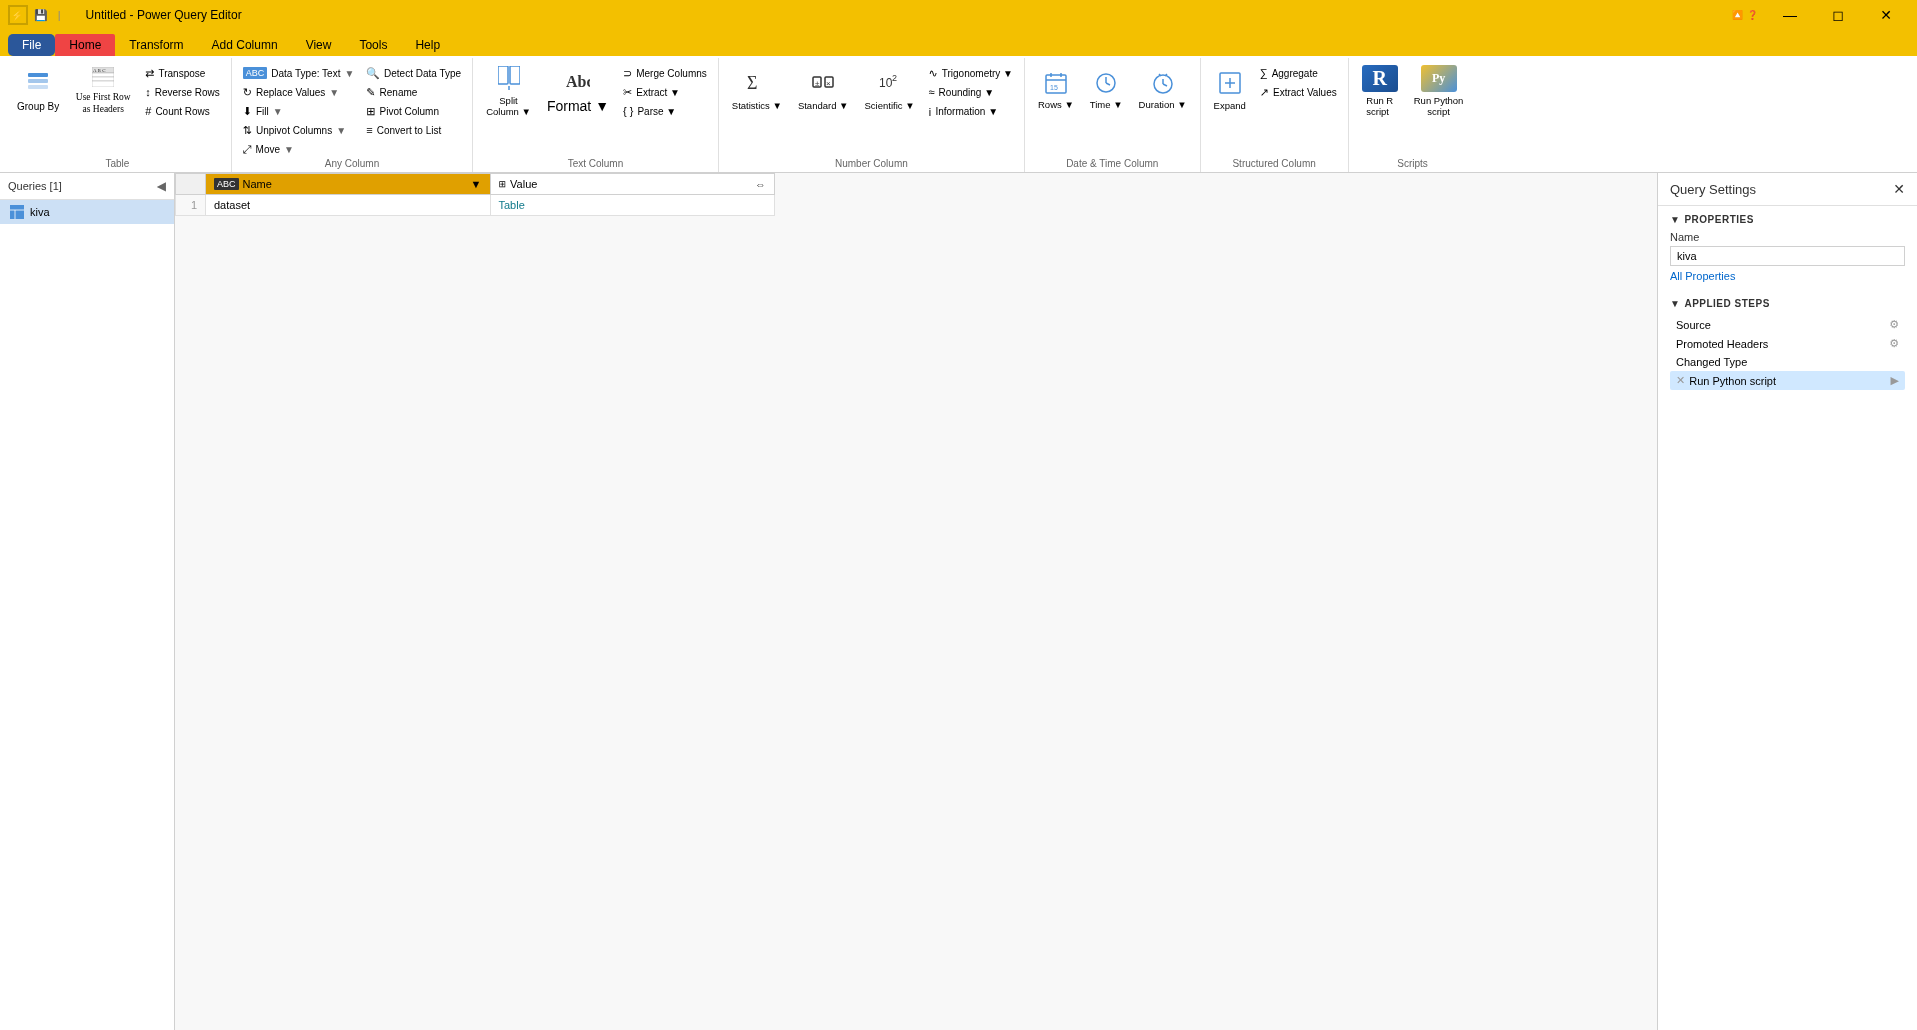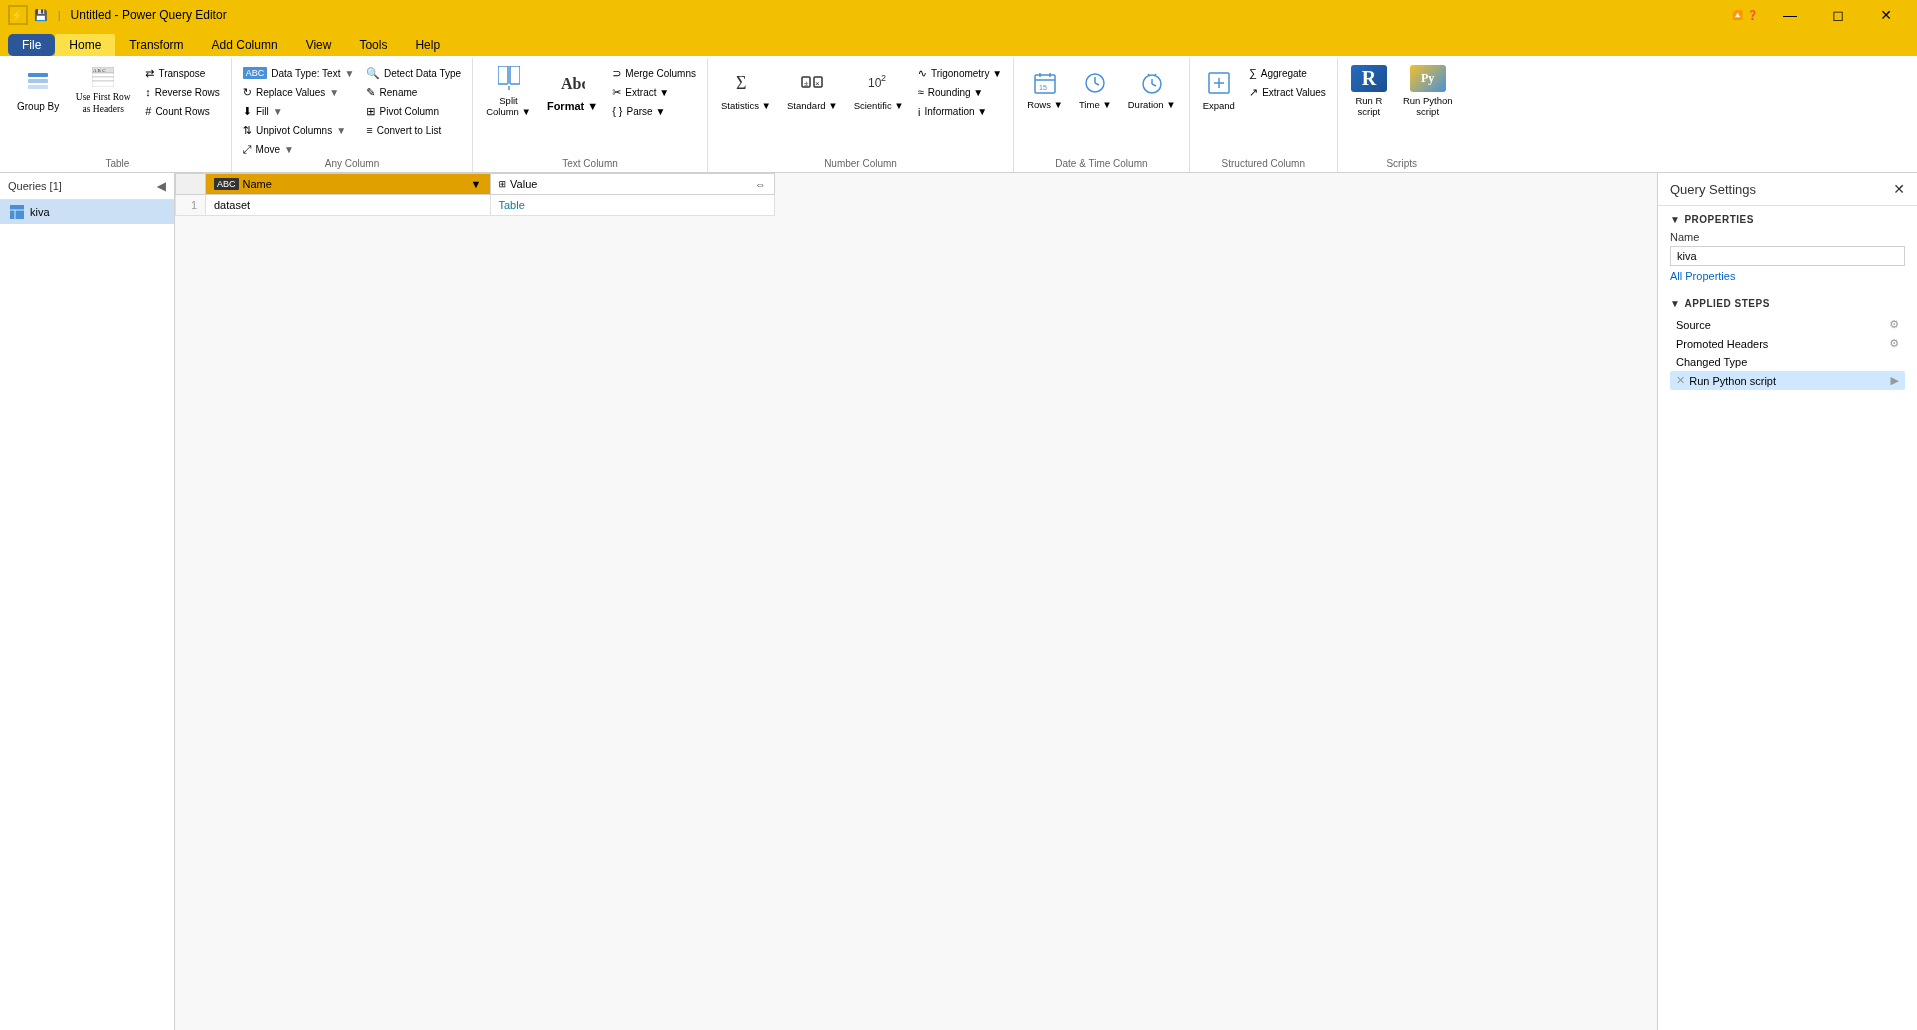--- a/index.html
+++ b/index.html
@@ -8,21 +8,21 @@
     
     .title-bar {
       background: #f3c000;
       height: 30px;
       display: flex;
       align-items: center;
       padding: 0 8px;
       justify-content: space-between;
     }
     .title-bar-left { display: flex; align-items: center; gap: 6px; }
-    .title-bar-title { font-size: 12px; color: #000; }
+    .title-bar-title { font-size: 12px; color: #000; margin-left: 15px; }
     .title-bar-controls { display: flex; gap: 2px; }
     .title-bar-btn { width: 46px; height: 30px; background: transparent; border: none; cursor: pointer; font-size: 14px; display: flex; align-items: center; justify-content: center; }
     .app-icon { width: 20px; height: 20px; background: #f3c000; border: 2px solid #c8a000; display: flex; align-items: center; justify-content: center; font-size: 10px; }
 
     
     .ribbon-tabs {
       background: #f3c000;
       display: flex;
       align-items: flex-end;
       padding: 0 8px;
@@ -30,21 +30,21 @@
     }
     .ribbon-tab {
       padding: 4px 14px;
       font-size: 12px;
       cursor: pointer;
       border-radius: 2px 2px 0 0;
       background: transparent;
       color: #000;
     }
     .ribbon-tab.active {
-      background: #fde047;
+      background: #ef4444;
       color: #000;
       font-weight: normal;
     }
 
     
     .ribbon {
       background: #fff;
       border-bottom: 1px solid #d0d0d0;
       display: flex;
       align-items: stretch;
@@ -369,21 +369,21 @@
             </svg>
         </div>
         <span style="font-size:9.5px;text-align:center;">Split<br>Column ▼</span>
       </div>
       <div class="ribbon-btn-large">
         <div>
           <svg width="24" height="24" viewBox="0 0 24 24">
               <text x="0" y="18" font-family="serif" font-size="16" fill="#333" font-weight="bold">Abc</text>
             </svg>
         </div>
-        <span style="font-size:11px;font-weight:bold;">Format ▼</span>
+        <span style="font-size:14px;">Format ▼</span>
       </div>
       <div style="display:flex;flex-direction:column;gap:1px;padding-top:4px;">
         <div class="ribbon-btn-small">
           <span style="font-size:11px;">⊃</span>
           <span>Merge Columns</span>
         </div>
         <div class="ribbon-btn-small">
           <span style="font-size:11px;">✂</span>
           <span>Extract ▼</span>
         </div>
@@ -509,21 +509,21 @@
     </div>
     <div class="ribbon-group-label">Structured Column</div>
   </div>
 
   <div class="ribbon-group">
     <div class="ribbon-group-content">
       <div class="ribbon-btn-large">
         <div style="width:36px;height:36px;background:linear-gradient(135deg,#276bbf,#1a4d8f);border-radius:3px;display:flex;align-items:center;justify-content:center;">
           <span style="color:#fff;font-size:20px;font-weight:bold;font-family:serif;">R</span>
         </div>
-        <span style="font-size:9.5px;text-align:center;">Run R<br>script</span>
+        <span style="font-size:9.5px;text-align:left;">Run R<br>script</span>
       </div>
       <div class="ribbon-btn-large">
         <div style="width:36px;height:36px;background:linear-gradient(135deg,#f0c030,#4a90d9);border-radius:3px;display:flex;align-items:center;justify-content:center;">
           <span style="color:#fff;font-size:12px;font-weight:bold;font-family:serif;">Py</span>
         </div>
         <span style="font-size:9.5px;text-align:center;">Run Python<br>script</span>
       </div>
     </div>
     <div class="ribbon-group-label">Scripts</div>
   </div>

